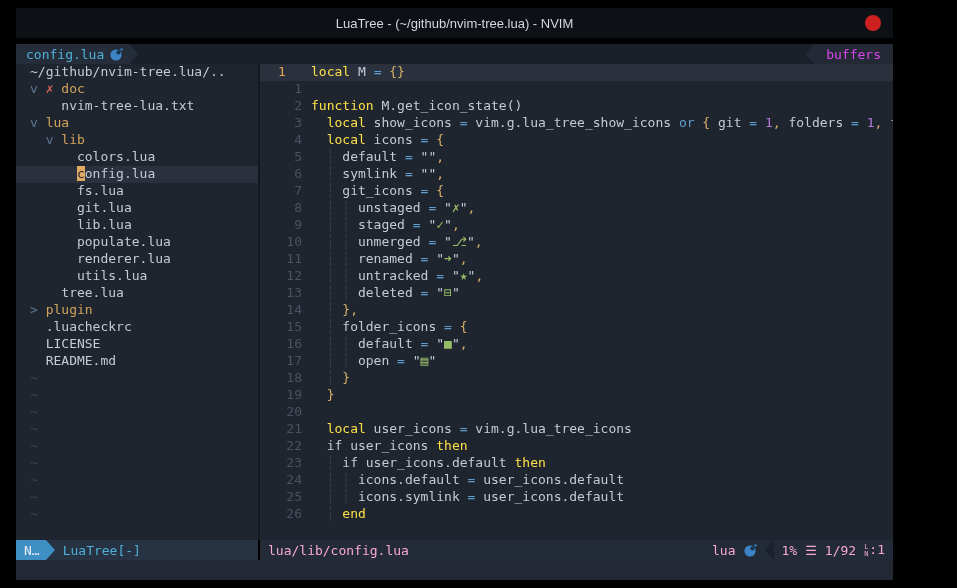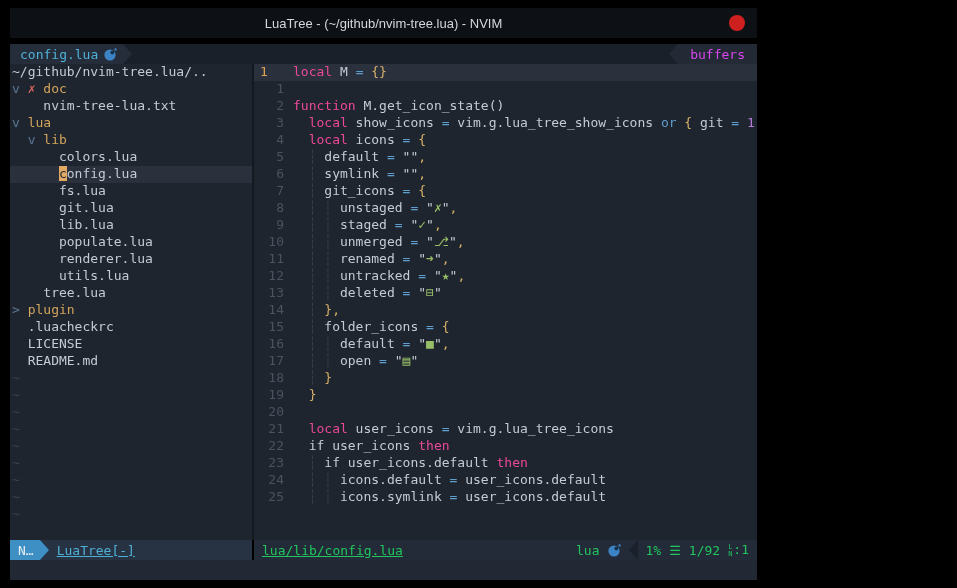--- a/index.html
+++ b/index.html
@@ -1,49 +1,49 @@
 <!DOCTYPE html>
 <html><head>
 <meta charset="utf-8">
 <style>
   html,body{margin:0;padding:0;background:#000;width:957px;height:588px;overflow:hidden;}
-  .app{position:absolute;left:10px;top:8px;width:747px;height:572px;}
+  .app{position:absolute;left:16px;top:8px;width:877px;height:572px;}
   
   .titlebar{height:30px;background:#0d1014;display:flex;align-items:center;justify-content:center;position:relative;
     font:13px "Liberation Sans",sans-serif;color:#d4d7db;}
   .closebtn{position:absolute;right:12px;top:7px;width:16px;height:16px;border-radius:50%;background:#cf2020;}
   .tgap{height:6px;background:#000;}
   
   .tabline{height:20px;background:#1a2029;display:flex;align-items:stretch;font:13px "DejaVu Sans Mono","DejaVu Sans",monospace;}
   .tab{background:#262d3a;color:#4fb2d8;display:flex;align-items:center;padding:0 6px 0 10px;gap:6px;}
   .tab-arrow{width:0;height:0;border-top:10px solid transparent;border-bottom:10px solid transparent;border-left:9px solid #262d3a;}
   .tabfill{flex:1;}
   .bufseg-arrow{width:0;height:0;border-top:10px solid transparent;border-bottom:10px solid transparent;border-right:9px solid #232a35;}
   .bufseg{background:#232a35;color:#d946ef;display:flex;align-items:center;padding:0 12px;}
   
   .main{height:476px;display:flex;background:#1f252e;}
   .tree{width:242px;overflow:hidden;padding-top:0;}
   .vsep{width:2px;background:#141920;}
   .code{flex:1;overflow:hidden;}
-  .row{height:17px;line-height:17px;white-space:pre;font:13px "DejaVu Sans Mono","DejaVu Sans",monospace;color:#c3cbd6;padding-left:2px;}
+  .row{height:17px;line-height:17px;white-space:pre;font:13px "DejaVu Sans Mono","DejaVu Sans",monospace;color:#c3cbd6;padding-left:14px;}
   .row.cur{background:#2a313c;}
   .lnum{display:inline-block;width:28px;text-align:right;color:#4a5260;margin-right:9px;}
   .lnum.curn{text-align:left;padding-left:4px;width:24px;color:#e2a356;}
-  .c-kw{color:#ec4899;} .c-op{color:#5f9fd0;} .c-brace{color:#d8b06a;} .c-num{color:#b87add;}
+  .c-kw{color:#fde047;} .c-op{color:#5f9fd0;} .c-brace{color:#d8b06a;} .c-num{color:#b87add;}
   .c-str{color:#97bd68;} .c-q{color:#c3cbd6;} .c-txt{color:#c3cbd6;} .c-guide{color:#363f4c;}
   .c-red{color:#d6645f;} .c-folder{color:#d2a45c;} .c-chev{color:#5b7694;} .c-tilde{color:#3a4250;}
   .c-cursor{background:#e0a964;color:#20262e;}
   
   .status{height:20px;display:flex;font:13px "DejaVu Sans Mono","DejaVu Sans",monospace;}
   .st-tree{width:242px;background:#273243;display:flex;align-items:stretch;color:#4fb0d6;}
   .st-gap{width:2px;background:#000;}
-  .st-code{flex:1;background:#222b37;display:flex;align-items:center;color:#22c55e;}
+  .st-code{flex:1;background:#222b37;display:flex;align-items:center;color:#f9a8d4;}
   .mode{background:#3d8fc4;color:#e8eef3;display:flex;align-items:center;padding:0 6px 0 8px;}
   .mode-arrow{width:0;height:0;border-top:10px solid transparent;border-bottom:10px solid transparent;border-left:9px solid #3d8fc4;}
-  .st-file{display:flex;align-items:center;padding-left:8px;text-decoration:underline;}
+  .st-file{display:flex;align-items:center;padding-left:8px;}
   .st-right{margin-left:auto;display:flex;align-items:center;gap:8px;padding-right:8px;}
   .chev-left{width:0;height:0;border-top:10px solid transparent;border-bottom:10px solid transparent;border-right:9px solid #1a212c;}
   .lnstack{display:inline-flex;flex-direction:column;font-size:7px;line-height:7px;vertical-align:middle;margin-right:1px;}
   .moon{display:inline-block;}
   
   .cmdline{height:20px;background:#222834;}
 </style>
 </head>
 <body>
 
@@ -123,20 +123,21 @@
         <div class="row"><span class="lnum">16</span><span class="c-txt">  </span><span class="c-guide">┆</span><span class="c-txt"> </span><span class="c-guide">┆</span><span class="c-txt"> </span><span class="c-txt">default </span><span class="c-op">=</span><span class="c-txt"> </span><span class="c-q">"</span><span class="c-str">■</span><span class="c-q">"</span><span class="c-brace">,</span></div>
         <div class="row"><span class="lnum">17</span><span class="c-txt">  </span><span class="c-guide">┆</span><span class="c-txt"> </span><span class="c-guide">┆</span><span class="c-txt"> </span><span class="c-txt">open </span><span class="c-op">=</span><span class="c-txt"> </span><span class="c-q">"</span><span class="c-str">▤</span><span class="c-q">"</span></div>
         <div class="row"><span class="lnum">18</span><span class="c-txt">  </span><span class="c-guide">┆</span><span class="c-txt"> </span><span class="c-brace">}</span></div>
         <div class="row"><span class="lnum">19</span><span class="c-txt">  </span><span class="c-brace">}</span></div>
         <div class="row"><span class="lnum">20</span></div>
         <div class="row"><span class="lnum">21</span><span class="c-txt">  </span><span class="c-kw">local</span><span class="c-txt"> user_icons </span><span class="c-op">=</span><span class="c-txt"> vim.g.lua_tree_icons</span></div>
         <div class="row"><span class="lnum">22</span><span class="c-txt">  if user_icons </span><span class="c-kw">then</span></div>
         <div class="row"><span class="lnum">23</span><span class="c-txt">  </span><span class="c-guide">┆</span><span class="c-txt"> </span><span class="c-txt">if user_icons.default </span><span class="c-kw">then</span></div>
         <div class="row"><span class="lnum">24</span><span class="c-txt">  </span><span class="c-guide">┆</span><span class="c-txt"> </span><span class="c-guide">┆</span><span class="c-txt"> </span><span class="c-txt">icons.default </span><span class="c-op">=</span><span class="c-txt"> user_icons.default</span></div>
         <div class="row"><span class="lnum">25</span><span class="c-txt">  </span><span class="c-guide">┆</span><span class="c-txt"> </span><span class="c-guide">┆</span><span class="c-txt"> </span><span class="c-txt">icons.symlink </span><span class="c-op">=</span><span class="c-txt"> user_icons.default</span></div>
+        <div class="row"><span class="lnum">26</span><span class="c-txt">  </span><span class="c-guide">┆</span><span class="c-txt"> </span><span class="c-kw">end</span></div>
       </div>
   </div>
 
   <div class="status">
     <div class="st-tree">
       <span class="mode">N…</span>
       <span class="mode-arrow"></span>
       <span class="st-file">LuaTree[-]</span>
     </div>
     <div class="st-gap"></div>

